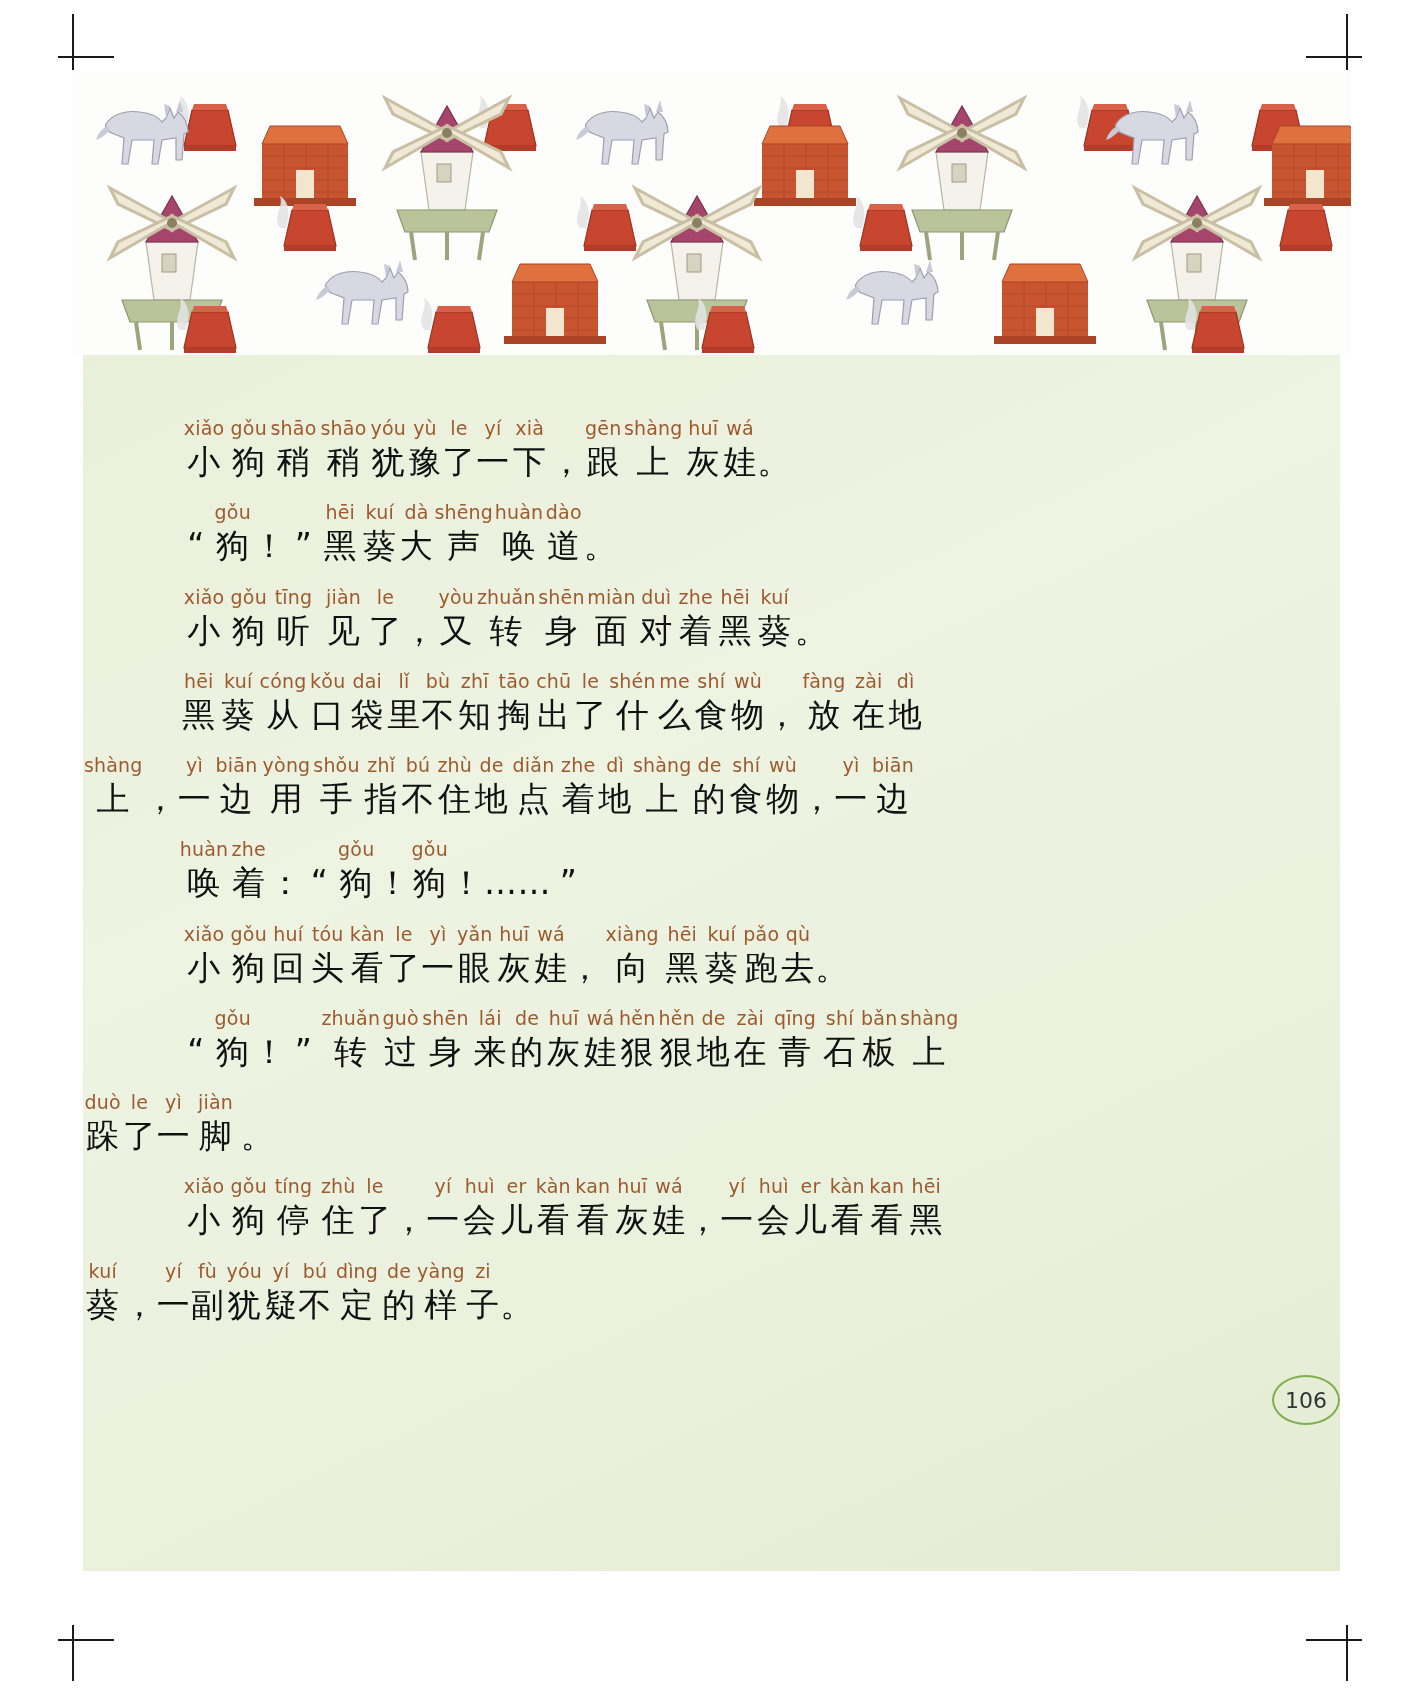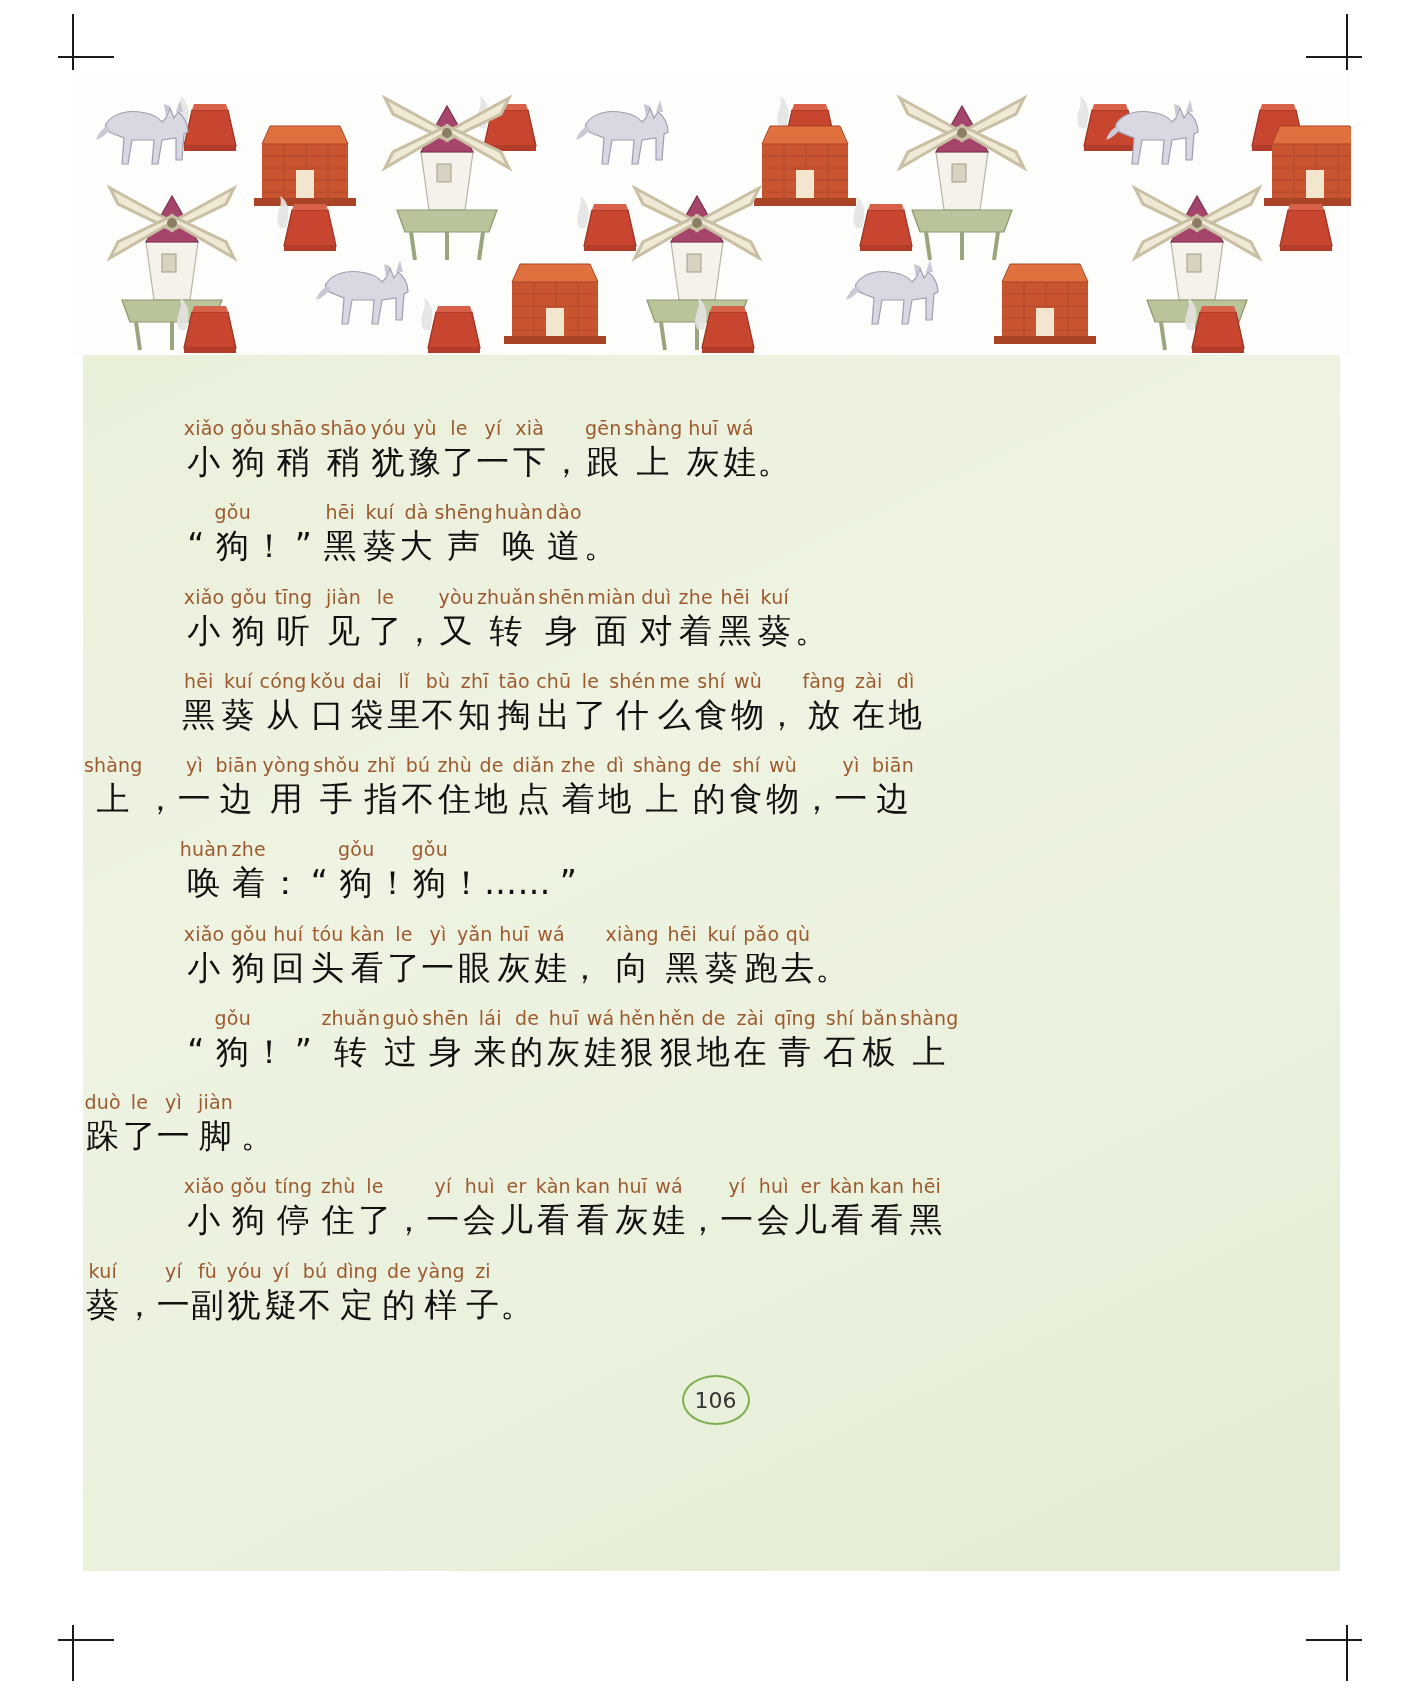--- a/index.html
+++ b/index.html
@@ -96,21 +96,21 @@
     text-align: center;
   }
 
   
   .page-num-wrap {
     position: absolute;
     left: 8px;
     right: 0;
     top: 1020px;
     display: flex;
-    justify-content: center;
+    justify-content: flex-end;
   }
   .page-num {
     width: 64px;
     height: 46px;
     border: 2px solid #7fae4e;
     border-radius: 50%;
     display: flex;
     align-items: center;
     justify-content: center;
     color: #333;

